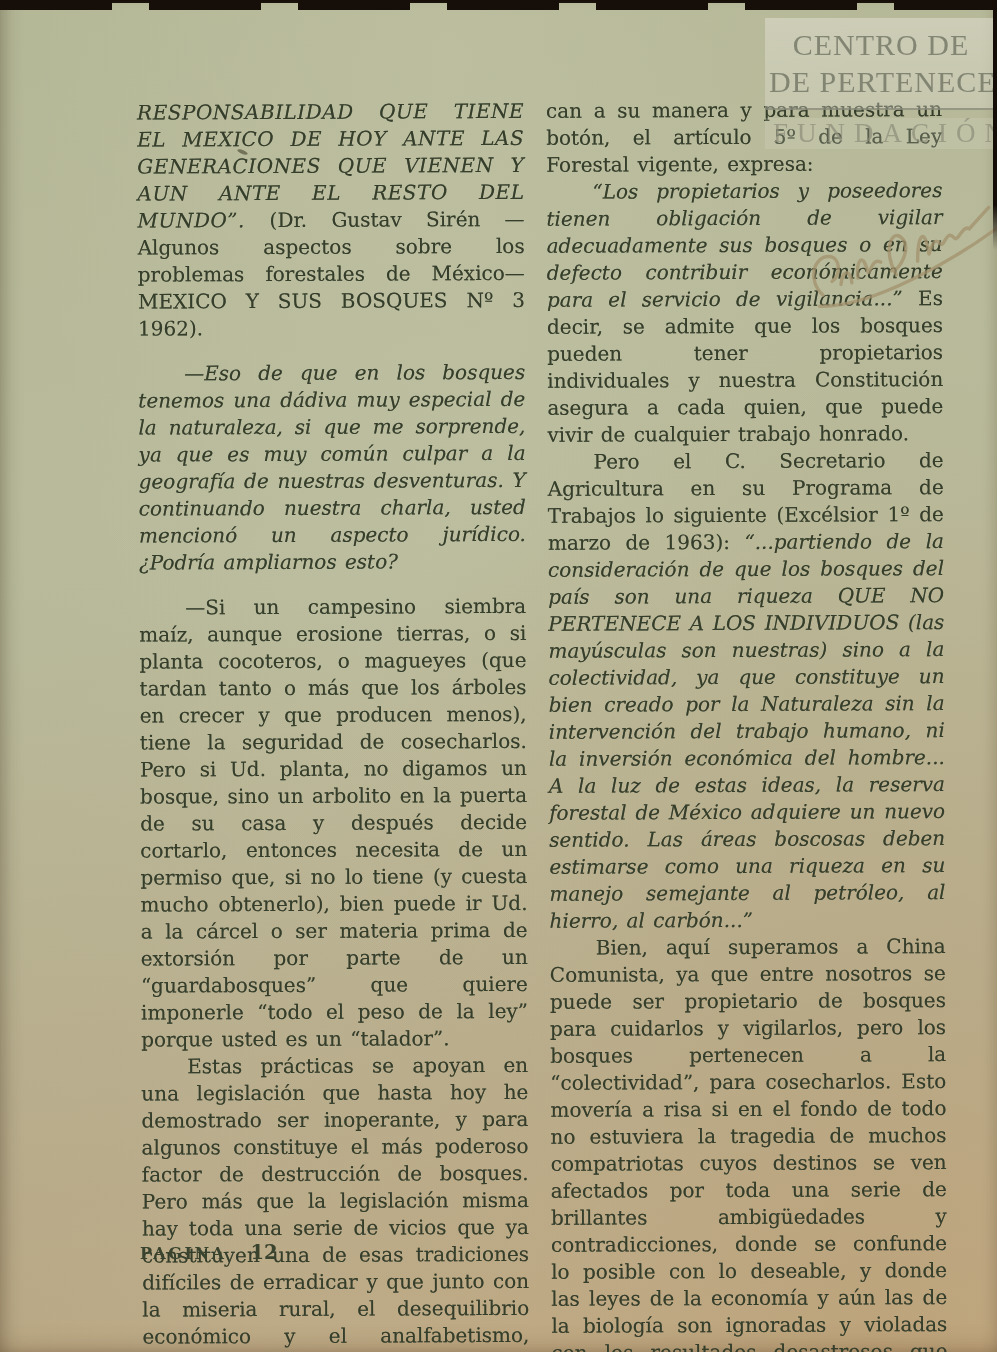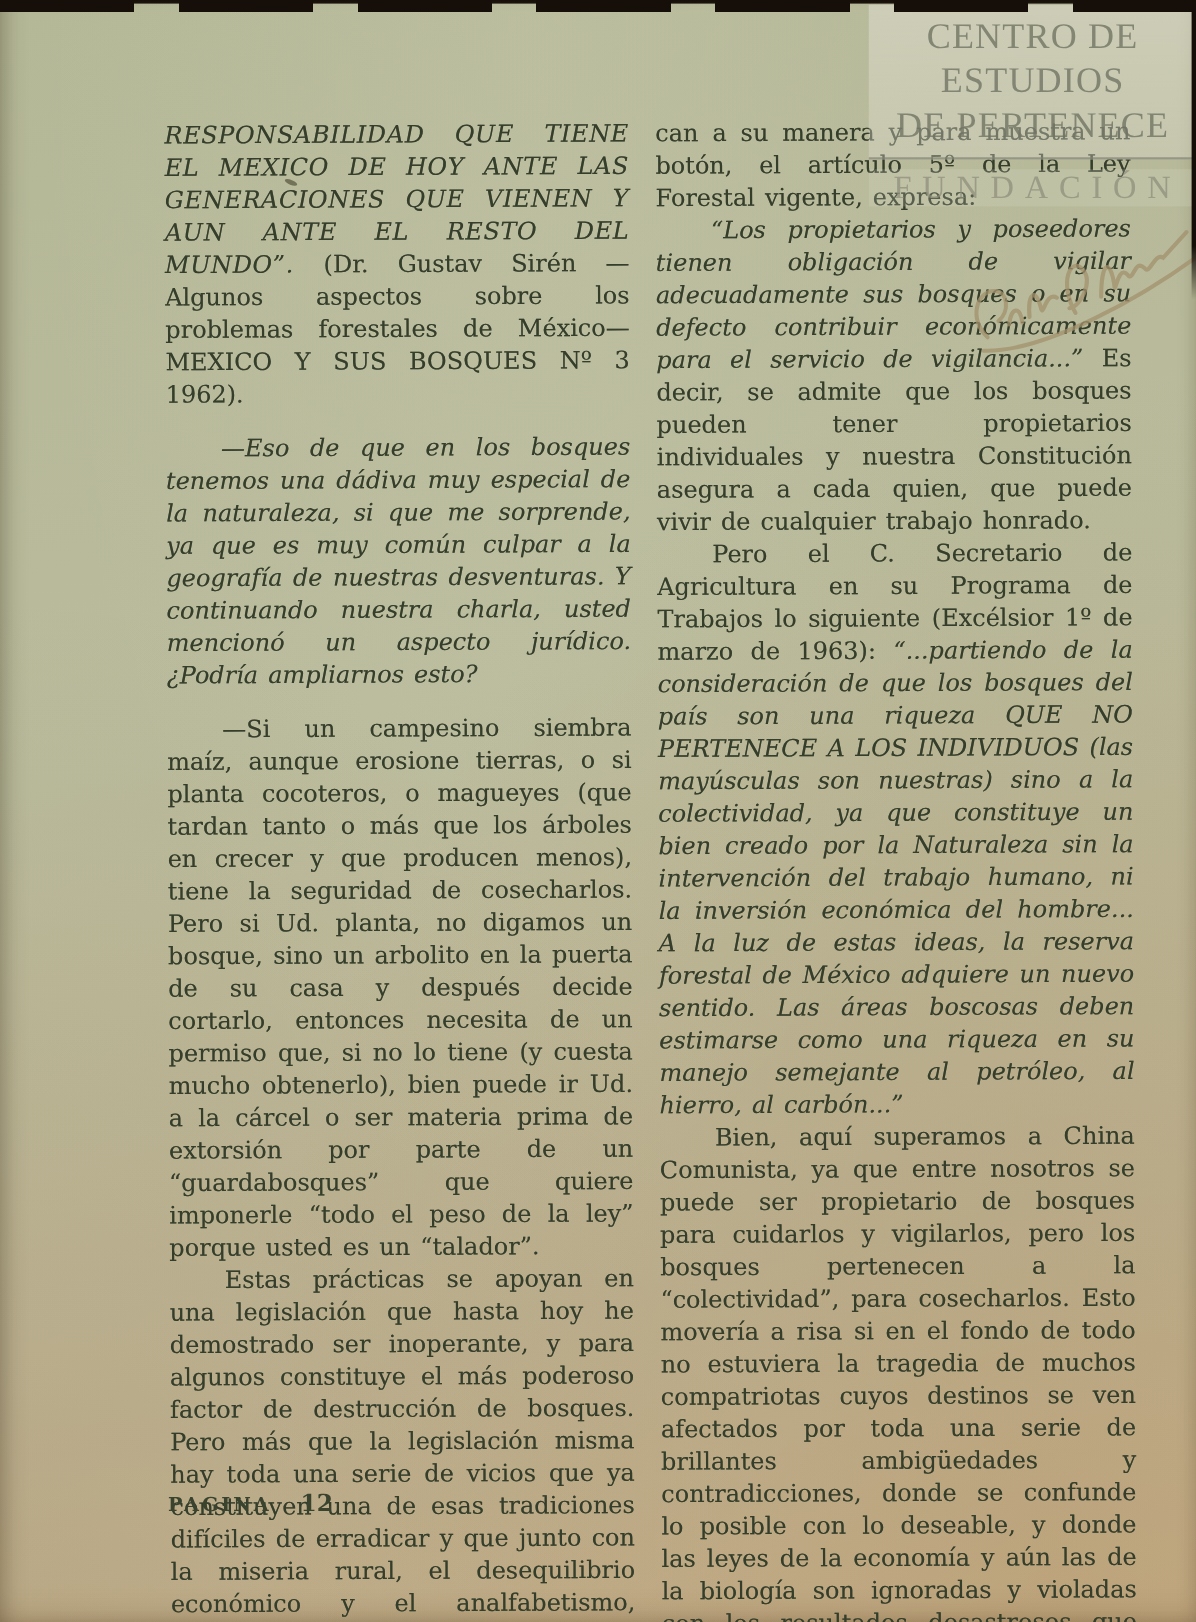--- a/index.html
+++ b/index.html
@@ -53,21 +53,21 @@
   .para.dialog{margin-top:18px;}
   .run-italic,.run-italic-caps{font-style:italic;}
   .citation .run-italic-caps{letter-spacing:.5px;}
   
   .footer{
     position:absolute;left:140px;top:1241px;z-index:2;
     font-size:16px;font-weight:bold;letter-spacing:2.5px;color:#39432e;
   }
   .footer-num{font-size:19.5px;margin-left:24px;letter-spacing:0;}
   
-  .watermark{position:absolute;top:4px;right:0;width:273px;z-index:3;pointer-events:none;}
+  .watermark{position:absolute;top:18px;right:0;width:232px;z-index:3;pointer-events:none;}
   .wm-band{
     background:linear-gradient(rgba(226,223,211,.52), rgba(226,223,211,.34));
     border-bottom:2px solid rgba(103,105,90,.55);
     padding:8px 4px 8px;
   }
   .wm-line{
     font-family:"Liberation Serif", serif;
     font-size:30px;line-height:37px;text-align:center;
     color:rgba(114,116,100,.80);letter-spacing:1px;white-space:nowrap;
   }
@@ -88,21 +88,20 @@
 
 <div class="page">
 
   <div class="scan-edge-top"></div>
   <div class="scan-edge-right"></div>
   <div class="ink-speck"></div>
 
   <div class="watermark">
     <div class="wm-band">
       <div class="wm-line">CENTRO DE</div>
-      <div class="wm-line">ESTUDIOS</div>
       <div class="wm-line">DE PERTENECE</div>
     </div>
     <div class="wm-fund">FUNDACIÓN</div>
     <svg class="wm-signature" viewBox="0 0 210 100" fill="none" stroke="#a3916d" stroke-width="3.4" stroke-linecap="round">
       <path d="M16,64 C4,46 16,24 31,28 C42,31 39,48 28,53"></path>
       <path d="M36,58 c5,-14 13,-13 11,1"></path>
       <path d="M54,56 c3,-20 11,-23 11,-5 c0,9 7,-13 15,-5"></path>
       <path d="M92,62 C84,34 100,14 107,29 C112,40 98,58 88,57"></path>
       <path d="M116,54 c7,-28 15,-30 13,-7 c-2,11 7,-17 13,-5 c3,7 9,-13 15,-2 c3,6 11,-11 17,-5 l24,-16"></path>
       <path d="M10,74 C60,88 150,62 204,40"></path>

